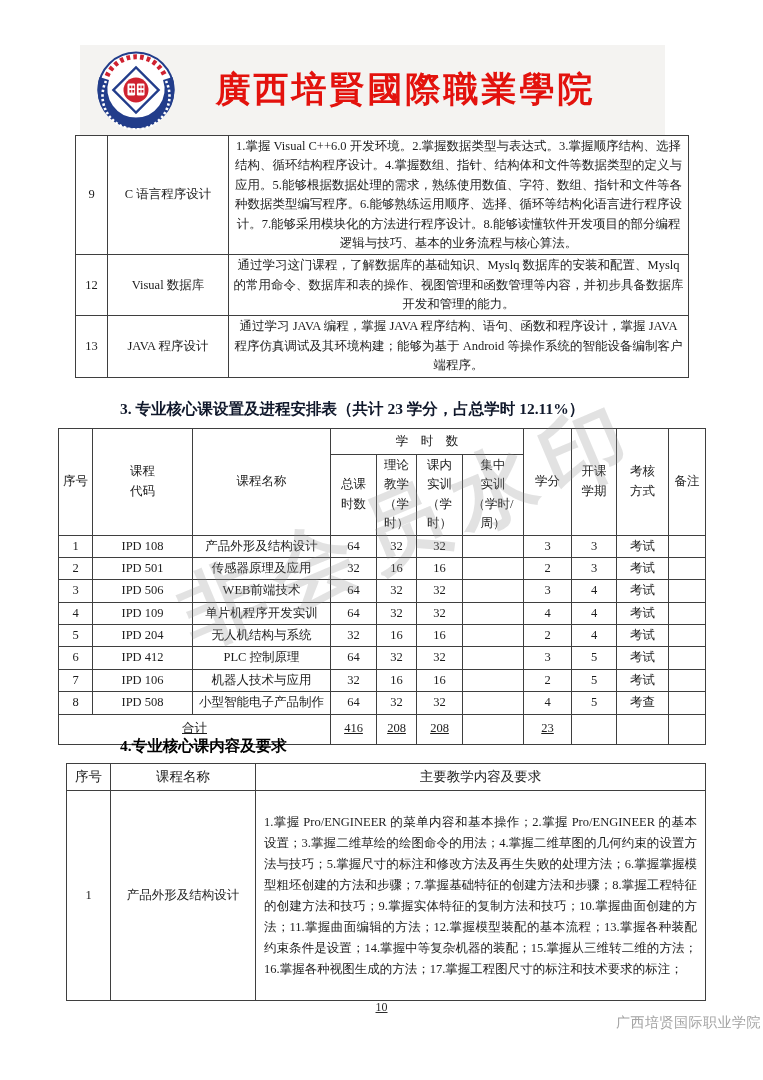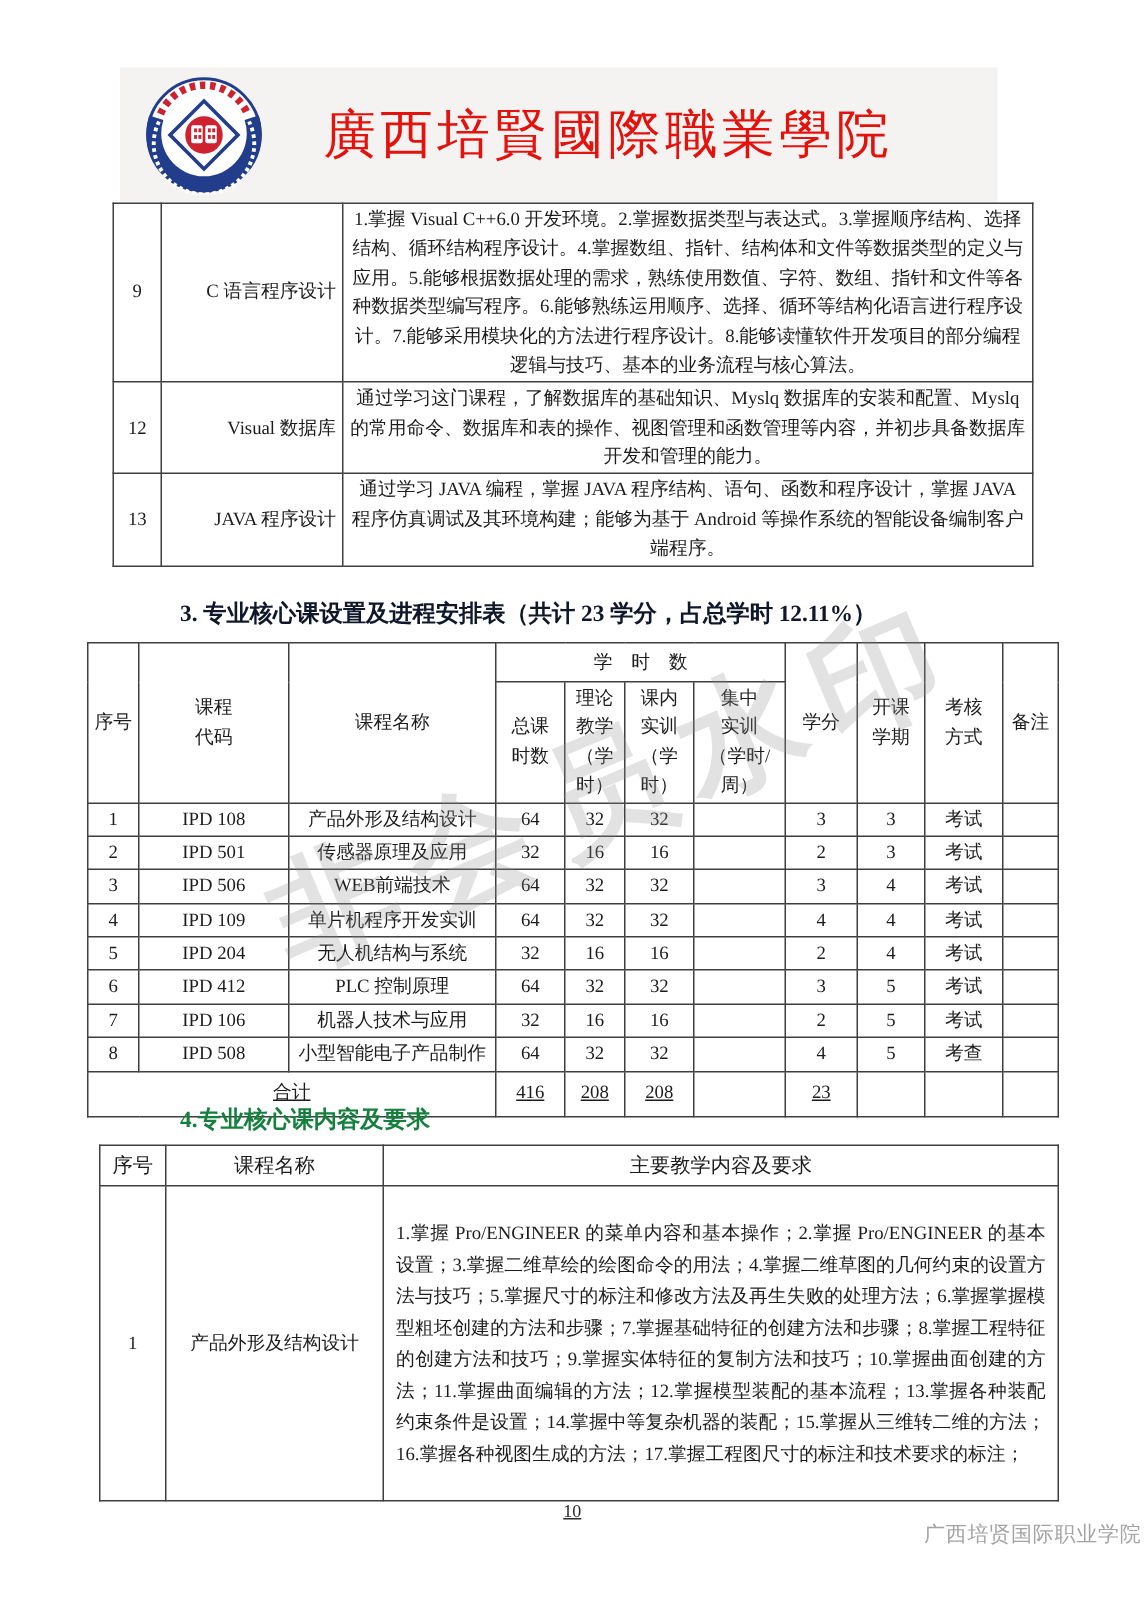--- a/index.html
+++ b/index.html
@@ -5,38 +5,38 @@
   * { margin:0; padding:0; box-sizing:border-box; }
   html,body { background:#ffffff; }
   .page {
     position:relative; width:763px; height:1080px; background:#ffffff; overflow:hidden;
     font-family:"Liberation Serif","DejaVu Serif",serif; color:#1c1c1c;
   }
   
   .header-band { position:absolute; left:80px; top:45px; width:585px; height:90px; background:#f4f3f1; display:flex; align-items:center; }
   .logo-wrap { width:80px; height:80px; margin-left:16px; flex:0 0 auto; }
   .titles { flex:1; text-align:center; padding-right:30px; }
-  .title-zh { font-size:35px; font-weight:normal; color:#e3120d; letter-spacing:3px; line-height:40px;
+  .title-zh { font-size:35px; font-weight:bold; color:#e3120d; letter-spacing:3px; line-height:40px;
               font-family:"Liberation Serif","DejaVu Serif",serif; }
   .title-en { font-size:21px; font-weight:bold; color:#e3120d; line-height:24px; margin-top:2px;
               font-family:"Liberation Sans","DejaVu Sans",sans-serif; }
   
   table.t { border-collapse:collapse; table-layout:fixed; font-size:12.5px; color:#1c1c1c; }
   table.t th, table.t td { border:1px solid #3f3f3f; text-align:center; vertical-align:middle;
                            font-weight:normal; padding:1px 4px; line-height:1.55; }
   .pre { white-space:pre-line; }
   .desc { text-align:justify; text-justify:inter-ideograph; line-height:19.5px; padding:2px 7px; }
   
   .table1 { position:absolute; left:75px; top:135px; width:613px; }
   .table1 td.c-no { width:32px; }
-  .table1 td.c-name { width:121px;text-align:right; }
+  .table1 td.c-name { width:121px; }
   .table1 td.c-desc { width:460px; }
   
   .h3-title { position:absolute; left:120px; top:399px; font-size:15.5px; font-weight:bold; color:#0f172a; }
-  .h4-title { position:absolute; left:120px; top:736px; font-size:15.5px; font-weight:bold; color:#15803d; }
+  .h4-title { position:absolute; left:120px; top:736px; font-size:15.5px; font-weight:bold; color:#000000; }
   
   .table2 { position:absolute; left:58px; top:428px; width:647px; }
   .table2 th { line-height:1.5; }
   .table2 tr.hgroup th { height:26px; }
   .table2 tr.hsub th { height:71px; }
   .table2 tr.data td { height:22px; }
   .table2 tr.total td { height:30px;text-decoration:underline; }
   
   .table3 { position:absolute; left:66px; top:763px; width:639px; }
   .table3 th { height:27px; font-weight:bold; font-size:13.5px; }

